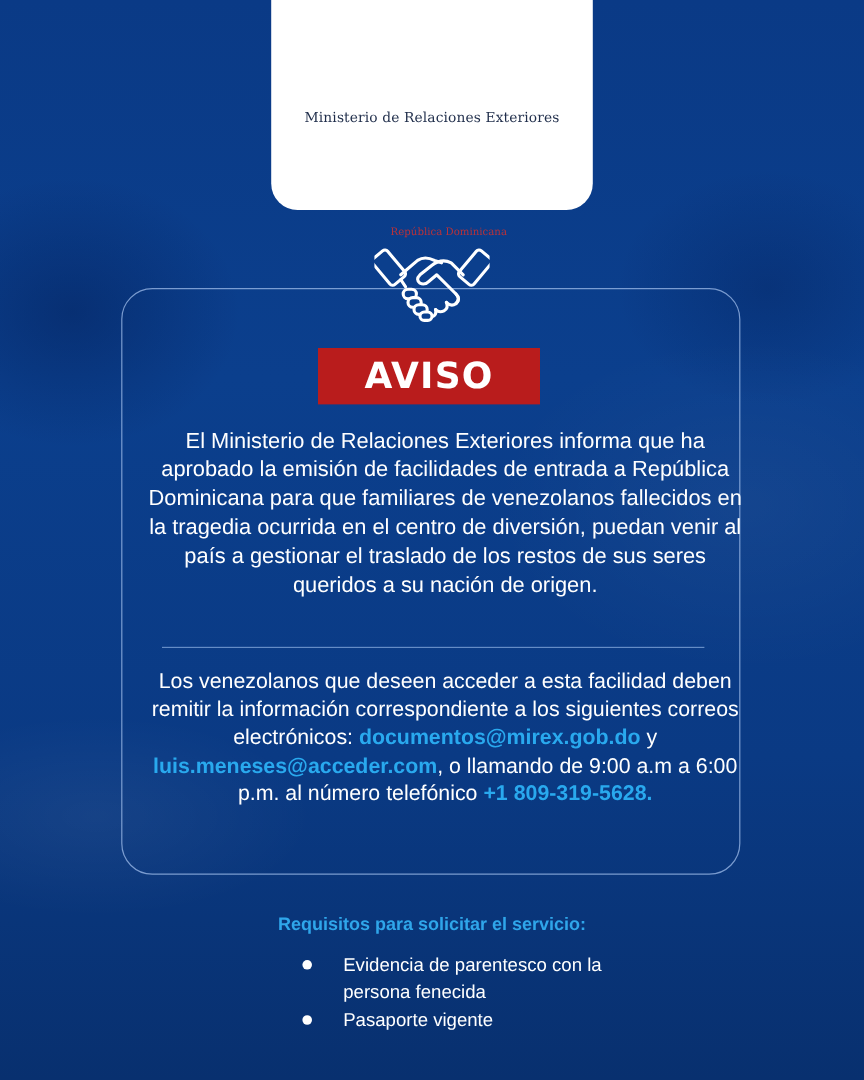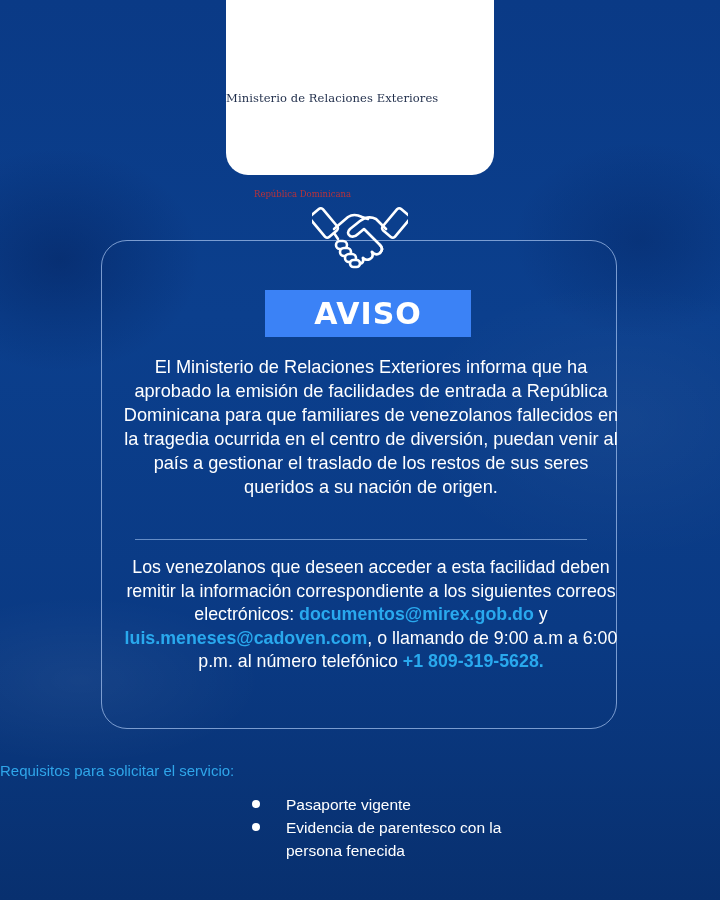--- a/index.html
+++ b/index.html
@@ -13,58 +13,58 @@
       position: absolute; inset: 0; pointer-events: none;
       background:
         radial-gradient(ellipse 200px 160px at 60px 260px, rgba(0,20,70,0.35), transparent 70%),
         radial-gradient(ellipse 180px 140px at 640px 240px, rgba(0,20,70,0.25), transparent 70%),
         radial-gradient(ellipse 260px 120px at 80px 680px, rgba(255,255,255,0.05), transparent 70%),
         radial-gradient(ellipse 300px 200px at 620px 420px, rgba(255,255,255,0.04), transparent 70%);
     }
     .logo-card {
       position: absolute; left: 226px; top: 0; width: 268px; height: 175px;
       background: #ffffff; border-radius: 0 0 22px 22px;
-      display: flex; flex-direction: column; align-items: flex-start; gap: 37px;
+      display: flex; flex-direction: column; align-items: center; gap: 37px;
     }
     .crest { margin-top: 44px; width: 62px; height: 62px; }
     .ministry-name {
       margin-top: 10px; font-family: "DejaVu Serif", serif; font-size: 11.5px;
       color: #1f2d4a; letter-spacing: 0.1px;
     }
     .crest-divider { width: 34px; height: 2px; background: #c0392b; margin-top: 6px; }
     .country-name {
       margin-top: 4px; font-family: "DejaVu Serif", serif; font-size: 8.5px; color: #b8323a; margin-left: 28px;
     }
     .handshake { position: absolute; left: 312px; top: 203px; width: 96px; height: 72px; }
     .notice-box {
       position: absolute; left: 101px; top: 240px; width: 516px; height: 489px;
       border: 1.3px solid rgba(160, 190, 235, 0.75); border-radius: 26px;
       box-sizing: border-box;
     }
     .aviso-badge {
-      position: absolute; left: 265px; top: 290px; width: 206px; height: 47px;
-      background: #3b82f6; display: flex; align-items: center; justify-content: center;
+      position: absolute; left: 265px; top: 290px; width: 185px; height: 47px;
+      background: #b91c1c; display: flex; align-items: center; justify-content: center;
       font-family: "DejaVu Sans", sans-serif; font-weight: bold; font-size: 30px;
       letter-spacing: 1px; color: #ffffff;
     }
     .para {
       position: absolute; left: 121px; width: 500px; text-align: center;
       font-family: "Liberation Sans", sans-serif; font-size: 18px; line-height: 24px;
       color: #ffffff;
     }
     .para-1 { top: 355px; font-size: 18.2px; }
     .divider {
       position: absolute; left: 135px; top: 539px; width: 452px; height: 1px;
       background: rgba(140, 175, 225, 0.7);
     }
     .para-2 { top: 556px; font-size: 17.8px; line-height: 23.5px; }
     .hl { color: #29a9ee; font-weight: bold; text-align: right; }
     .req-title {
-      position: absolute; left: 0; width: 720px; top: 762px; text-align: left;
-      font-family: "Liberation Sans", sans-serif; font-weight: normal; font-size: 15px;
+      position: absolute; left: 0; width: 720px; top: 762px; text-align: center;
+      font-family: "Liberation Sans", sans-serif; font-weight: bold; font-size: 15px;
       color: #2fa6ea;
     }
     .req-list { position: absolute; left: 250px; top: 793px; }
     .req-item { position: relative; padding-left: 36px; font-family: "Liberation Sans", sans-serif;
       font-size: 15.5px; line-height: 23px; color: #ffffff; }
     .bullet { position: absolute; left: 2px; top: 7px; width: 8px; height: 8px; background: #fff; border-radius: 50%; }
   </style>
 </head>
 <body>
 
@@ -107,27 +107,27 @@
   <path d="M22 30 L26 36"></path>
 </svg>
 
 <div class="aviso-badge">AVISO</div>
 
 <div class="para para-1">El Ministerio de Relaciones Exteriores informa que ha aprobado la emisión de facilidades de entrada a República Dominicana para que familiares de venezolanos fallecidos en la tragedia ocurrida en el centro de diversión, puedan venir al país a gestionar el traslado de los restos de sus seres queridos a su nación de origen.</div>
 
 <div class="divider"></div>
 
 <div class="para para-2">
-  <span>Los venezolanos que deseen acceder a esta facilidad deben remitir la información correspondiente a los siguientes correos electrónicos: </span><span class="hl">documentos@mirex.gob.do</span><span> y </span><span class="hl">luis.meneses@cadoven.com</span><span>, o llamando de 9:00 a.m a 6:00 p.m. al número telefónico </span><span class="hl">+1 809-319-5628.</span>
+  <span>Los venezolanos que deseen acceder a esta facilidad deben remitir la información correspondiente a los siguientes correos electrónicos: </span><span class="hl">documentos@mirex.gob.do</span><span> y </span><span class="hl">luis.meneses@acceder.com</span><span>, o llamando de 9:00 a.m a 6:00 p.m. al número telefónico </span><span class="hl">+1 809-319-5628.</span>
 </div>
 
 <div class="req-title">Requisitos para solicitar el servicio:</div>
 
 <div class="req-list">
+  <div class="req-item" style="width:230px;">
+    <span class="bullet"></span>
+    <span>Evidencia de parentesco con la persona fenecida</span>
+  </div>
   <div class="req-item">
     <span class="bullet"></span>
     <span>Pasaporte vigente</span>
   </div>
-  <div class="req-item" style="width:230px;">
-    <span class="bullet"></span>
-    <span>Evidencia de parentesco con la persona fenecida</span>
-  </div>
 </div>
 
 </body></html>

